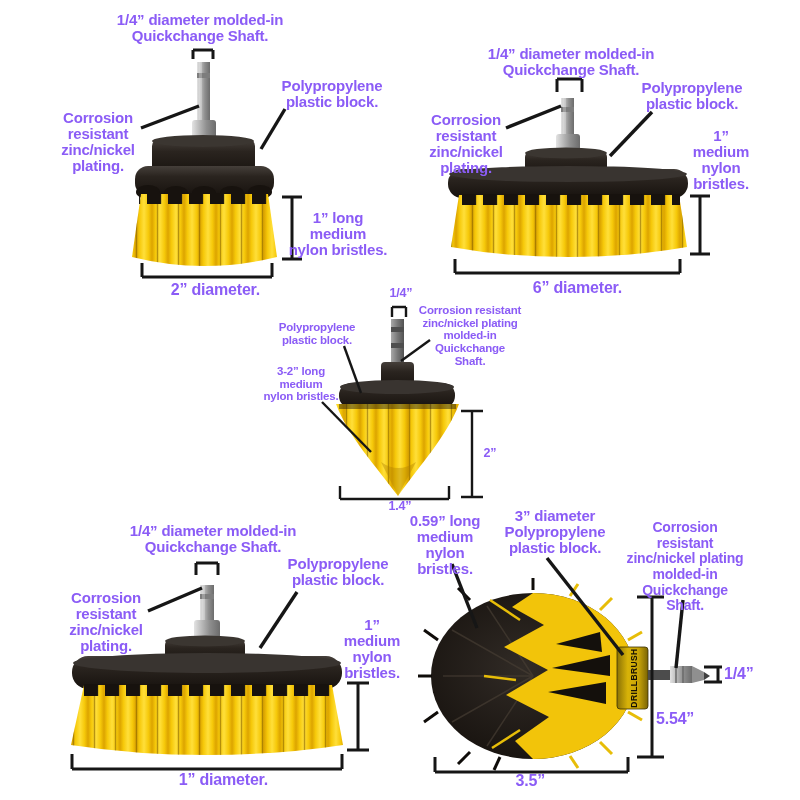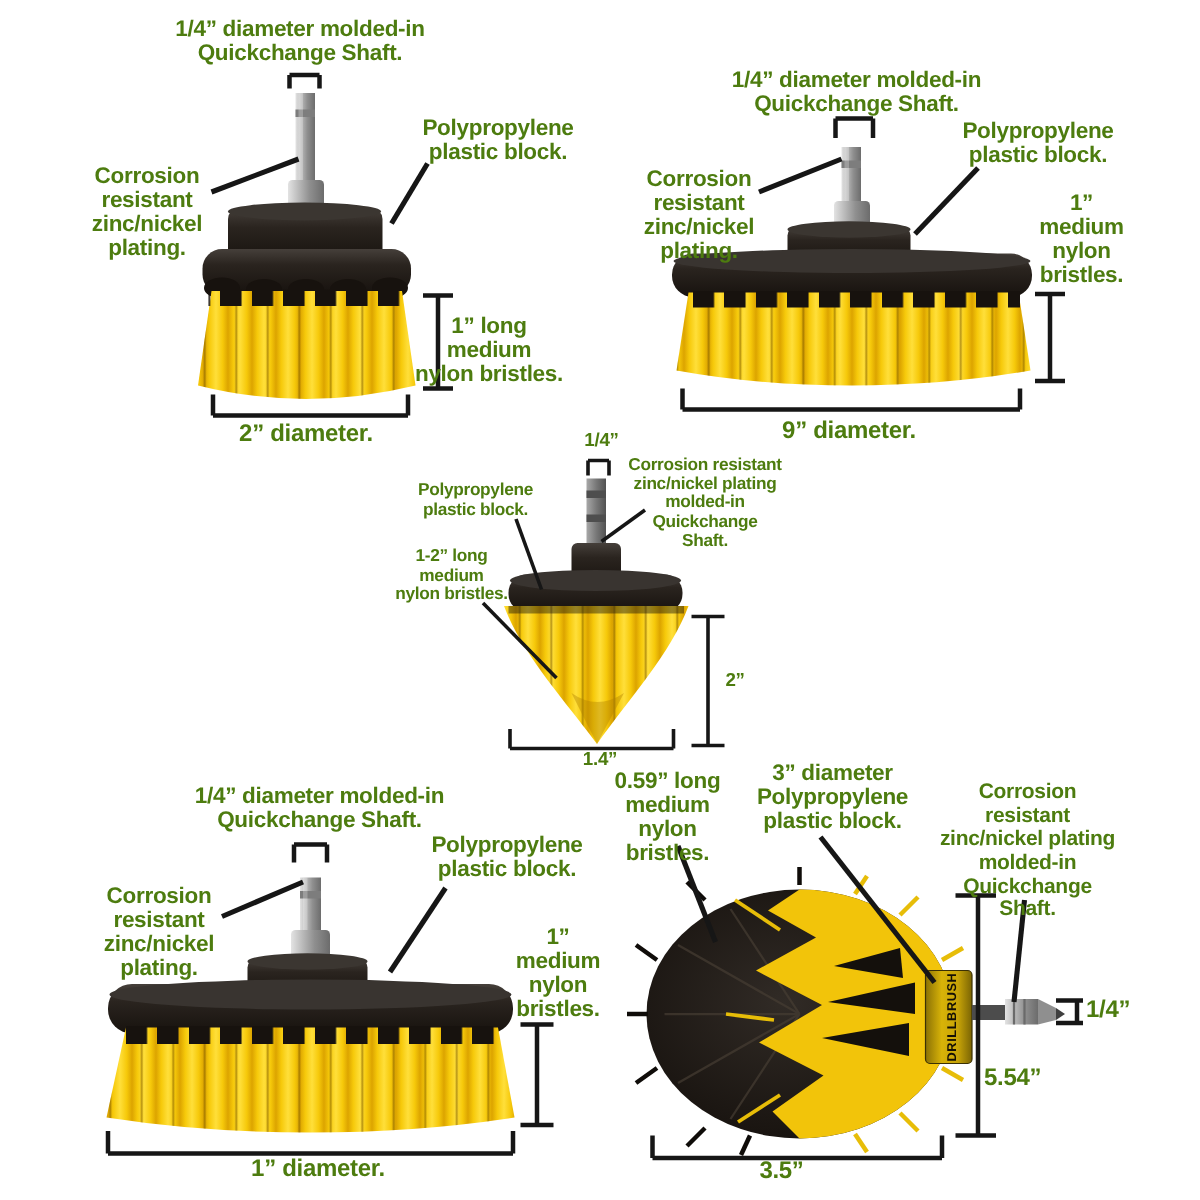--- a/index.html
+++ b/index.html
@@ -1,21 +1,21 @@
 <!DOCTYPE html>
 <html><head>
 <meta charset="utf-8">
 <style>
   html,body{margin:0;padding:0;background:#ffffff;}
   .canvas{position:relative;width:800px;height:800px;background:#ffffff;overflow:hidden;
           font-family:"Liberation Sans",sans-serif;}
   .art{position:absolute;left:0;top:0;}
   .lbl{position:absolute;font-weight:bold;font-size:15px;line-height:1.07;letter-spacing:-0.2px;
-       color:#4d7c0f;text-align:center;white-space:pre-line;}
-  .meas{font-size:16px;letter-spacing:-0.2px;}
+       color:#8b5cf6;text-align:center;white-space:pre-line;}
+  .meas{font-size:16px;letter-spacing:-0.2px;text-align:right;}
   .sm{font-size:11.5px;line-height:1.1;}
   .smeas{font-size:12.5px;}
   .md{font-size:14px;line-height:1.12;}
   .left{text-align:left;}
 </style>
 </head>
 <body>
 
 <div class="canvas">
 
@@ -213,48 +213,48 @@
 </svg>
 
 <div class="lbl" style="left:105px;top:12px;width:190px">1/4” diameter molded-in
 Quickchange Shaft.</div>
 <div class="lbl" style="left:52px;top:110px;width:92px">Corrosion
 resistant
 zinc/nickel
 plating.</div>
 <div class="lbl" style="left:280px;top:78px;width:104px">Polypropylene
 plastic block.</div>
-<div class="lbl" style="left:276px;top:210px;width:100px">1” long
+<div class="lbl" style="left:288px;top:210px;width:100px">1” long
 medium
 nylon bristles.</div>
 <div class="lbl meas" style="left:148px;top:281px;width:112px">2” diameter.</div>
 
 <div class="lbl" style="left:476px;top:46px;width:190px">1/4” diameter molded-in
 Quickchange Shaft.</div>
 <div class="lbl" style="left:640px;top:80px;width:104px">Polypropylene
 plastic block.</div>
 <div class="lbl" style="left:423px;top:112px;width:86px">Corrosion
 resistant
 zinc/nickel
 plating.</div>
 <div class="lbl" style="left:690px;top:128px;width:62px">1”
 medium
 nylon
 bristles.</div>
-<div class="lbl meas" style="left:510px;top:279px;width:112px">9” diameter.</div>
+<div class="lbl meas" style="left:510px;top:279px;width:112px">6” diameter.</div>
 
 <div class="lbl sm smeas" style="left:381px;top:287px;width:40px">1/4”</div>
 <div class="lbl sm" style="left:409px;top:304px;width:122px">Corrosion resistant
 zinc/nickel plating
 molded-in
 Quickchange
 Shaft.</div>
 <div class="lbl sm" style="left:267px;top:321px;width:100px">Polypropylene
 plastic block.</div>
-<div class="lbl sm" style="left:255px;top:365px;width:92px">1-2” long
+<div class="lbl sm" style="left:255px;top:365px;width:92px">3-2” long
 medium
 nylon bristles.</div>
 <div class="lbl sm smeas" style="left:477px;top:447px;width:26px">2”</div>
 <div class="lbl sm smeas" style="left:377px;top:500px;width:46px">1.4”</div>
 
 <div class="lbl" style="left:118px;top:523px;width:190px">1/4” diameter molded-in
 Quickchange Shaft.</div>
 <div class="lbl" style="left:287px;top:556px;width:102px">Polypropylene
 plastic block.</div>
 <div class="lbl" style="left:60px;top:590px;width:92px">Corrosion

